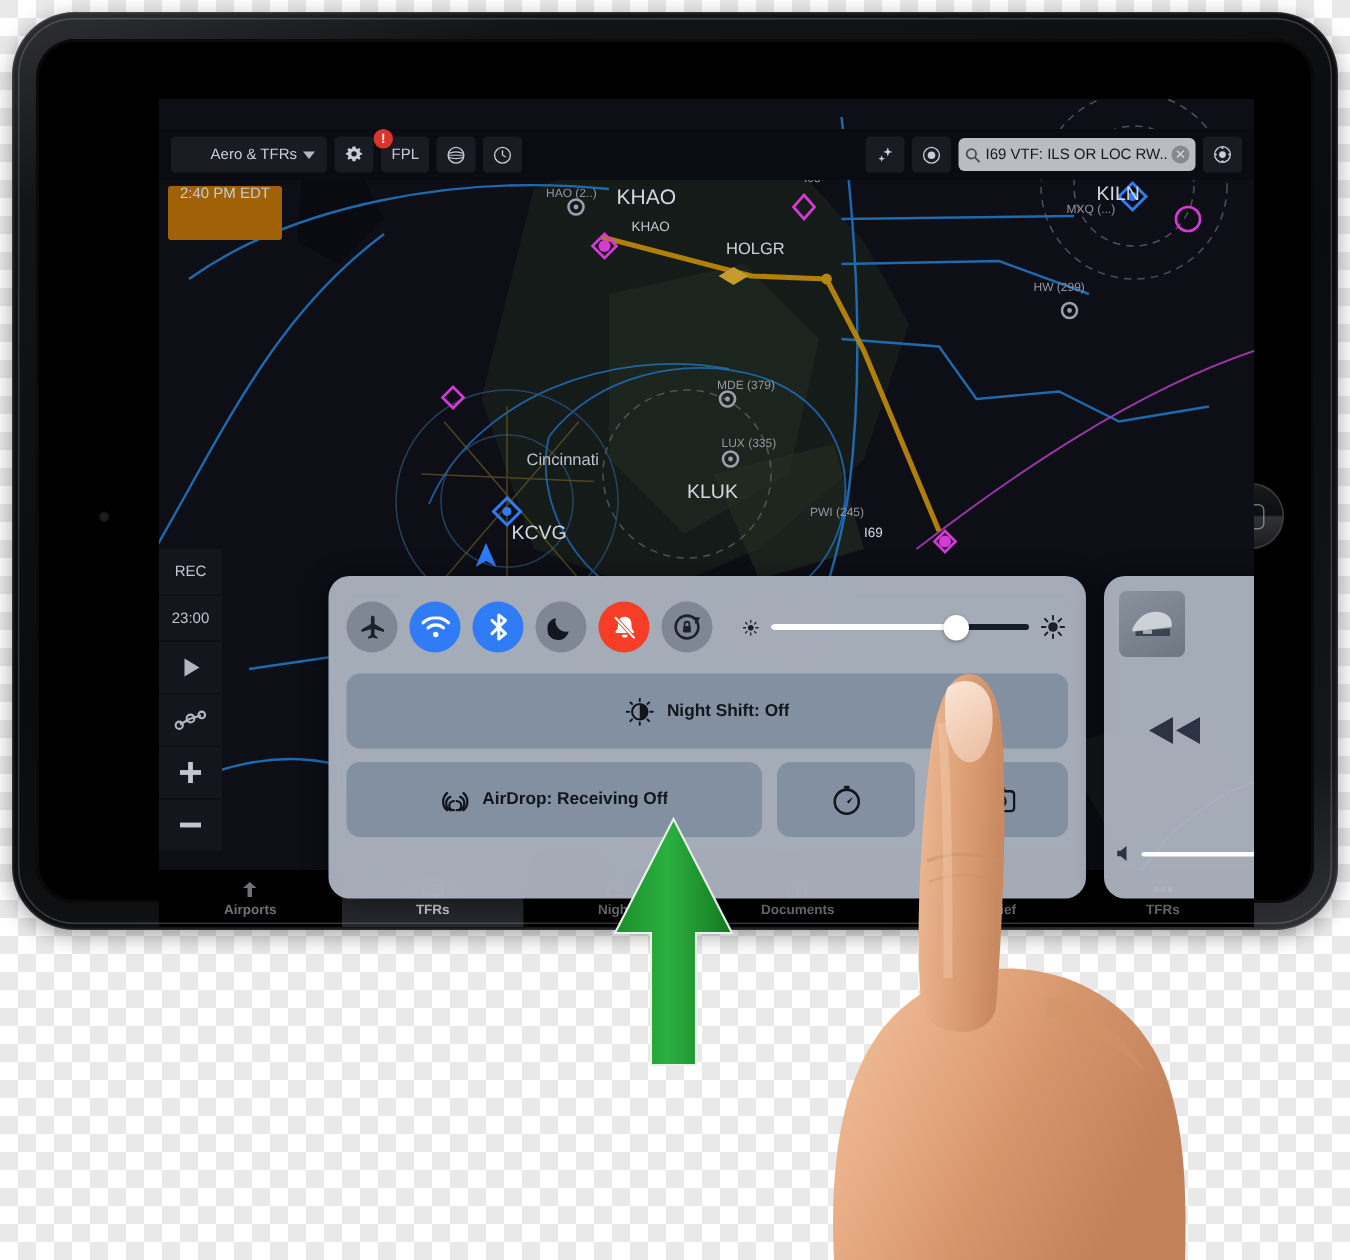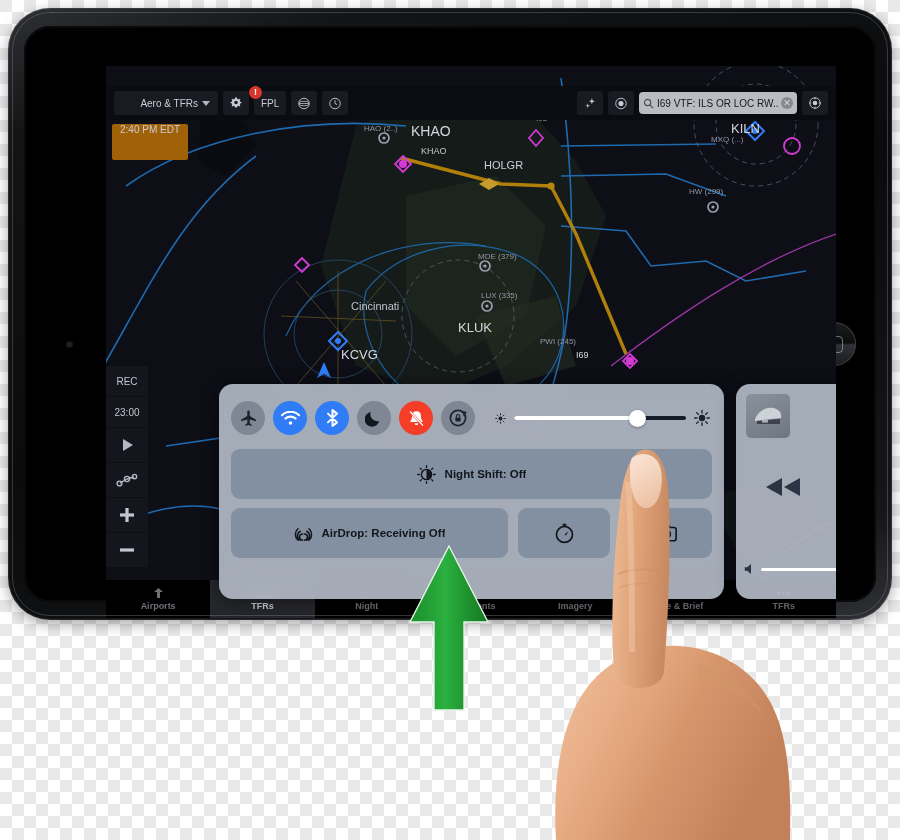--- a/index.html
+++ b/index.html
@@ -397,27 +397,20 @@
           </div>
           <div class="tab">
             <svg class="gi" viewBox="0 0 15 12">
               <rect x="2" y="1.5" width="11" height="9" fill="none" stroke="currentColor" stroke-width="1.2"></rect>
               <line x1="7.5" y1="1.5" x2="7.5" y2="10.5" stroke="currentColor" stroke-width="1.2"></line>
             </svg>
             <span>Documents</span>
           </div>
           <div class="tab">
             <svg class="gi" viewBox="0 0 15 12">
-              <rect x="1.5" y="2" width="12" height="8" fill="none" stroke="currentColor" stroke-width="1.2"></rect>
-              <circle cx="5" cy="5" r="1.2" fill="currentColor"></circle>
-            </svg>
-            <span>Imagery</span>
-          </div>
-          <div class="tab">
-            <svg class="gi" viewBox="0 0 15 12">
               <rect x="3" y="4" width="9" height="6" fill="none" stroke="currentColor" stroke-width="1.2"></rect>
               <line x1="1.5" y1="3.4" x2="13.5" y2="3.4" stroke="currentColor" stroke-width="1.4"></line>
               <line x1="7.5" y1="1" x2="7.5" y2="3.4" stroke="currentColor" stroke-width="1.2"></line>
             </svg>
             <span>File &amp; Brief</span>
           </div>
           <div class="tab">
             <svg class="gi" viewBox="0 0 15 12">
               <rect x="1.5" y="4.5" width="3" height="3" fill="currentColor"></rect>
               <rect x="6" y="4.5" width="3" height="3" fill="currentColor"></rect>

